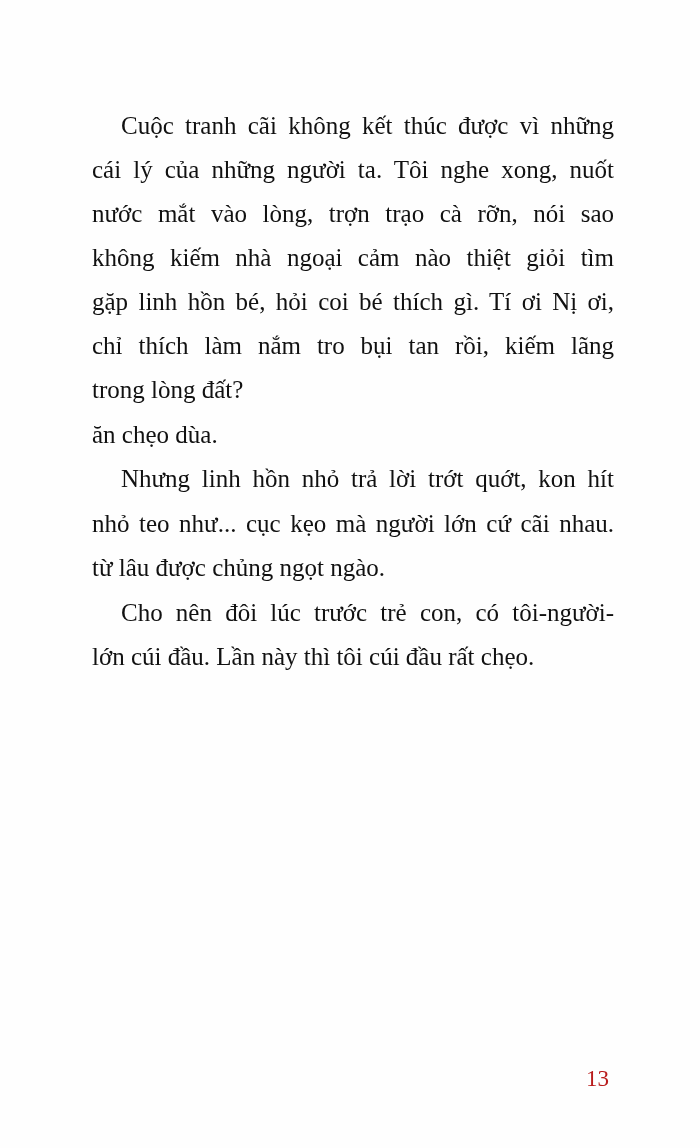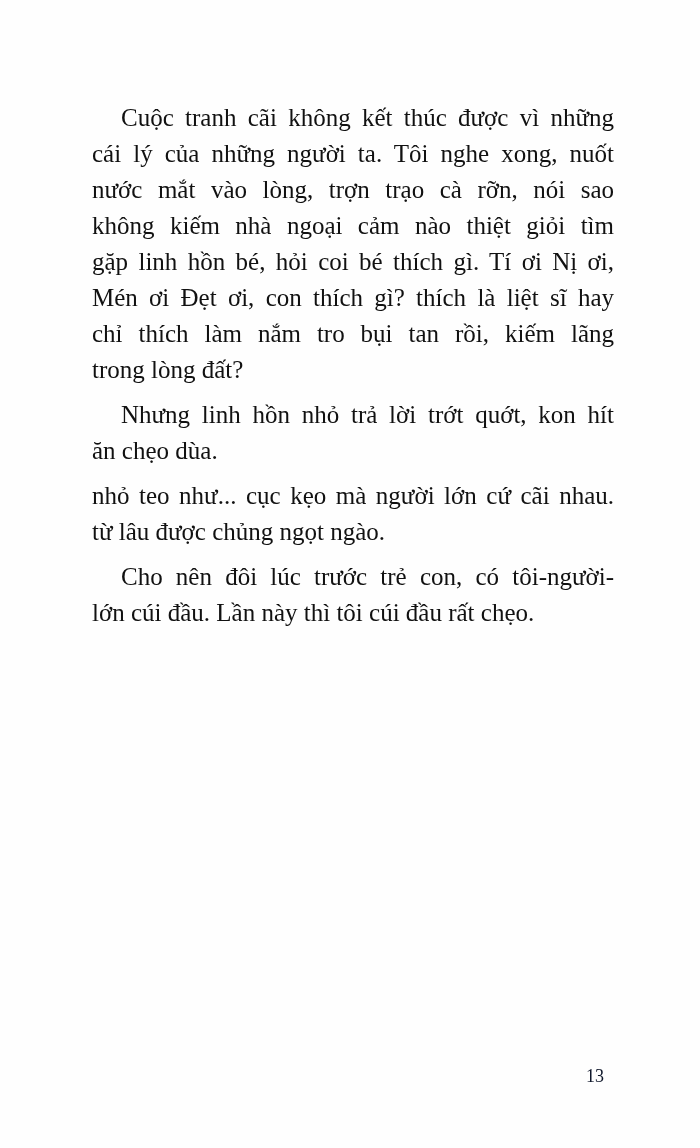--- a/index.html
+++ b/index.html
@@ -9,49 +9,48 @@
   }
   .text-block {
     position: absolute; left: 92px; top: 100px; width: 522px;
     font-family: "Liberation Serif", "DejaVu Serif", serif;
     font-size: 25px; line-height: 36px; color: #111111;
     text-align: justify;
   }
   .para {
     margin: 0 0 9px 0; text-indent: 29px; text-align: justify; text-align-last: left;
   }
-  .line { display: block; text-align: justify; text-align-last: justify; white-space: nowrap; }
+  .line { display: block; text-align: justify; text-align-last: justify; white-space: nowrap; margin-top: 8px; }
   .line.last { text-align-last: left; font-family: Liberation Serif, serif; }
   .line.first { padding-left: 29px; }
   .page-number {
     position: absolute; left: 586px; top: 1066px;
     font-family: "Liberation Serif", "DejaVu Serif", serif;
-    font-size: 18px; color: #0f172a;
+    font-size: 23px; color: #b91c1c;
   }
 </style>
 </head>
 <body>
 
 <div class="page">
   <div class="text-block">
 
     <div class="para" style="text-indent:0">
       <span class="line first">Cuộc tranh cãi không kết thúc được vì những</span>
       <span class="line">cái lý của những người ta. Tôi nghe xong, nuốt</span>
       <span class="line">nước mắt vào lòng, trợn trạo cà rỡn, nói sao</span>
       <span class="line">không kiếm nhà ngoại cảm nào thiệt giỏi tìm</span>
       <span class="line">gặp linh hồn bé, hỏi coi bé thích gì. Tí ơi Nị ơi,</span>
-      <span class="line">Mén ơi Đẹt ơi, con thích gì? thích là liệt sĩ hay</span>
       <span class="line">chỉ thích làm nắm tro bụi tan rồi, kiếm lãng</span>
       <span class="line last">trong lòng đất?</span>
     </div>
 
     <div class="para" style="text-indent:0">
+      <span class="line last">ăn chẹo dùa.</span>
       <span class="line first">Nhưng linh hồn nhỏ trả lời trớt quớt, kon hít</span>
-      <span class="line last">ăn chẹo dùa.</span>
     </div>
 
     <div class="para" style="text-indent:0">
       <span class="line">nhỏ teo như... cục kẹo mà người lớn cứ cãi nhau.</span>
       <span class="line last">từ lâu được chủng ngọt ngào.</span>
     </div>
 
     <div class="para" style="text-indent:0">
       <span class="line first">Cho nên đôi lúc trước trẻ con, có tôi-người-</span>
       <span class="line last">lớn cúi đầu. Lần này thì tôi cúi đầu rất chẹo.</span>

